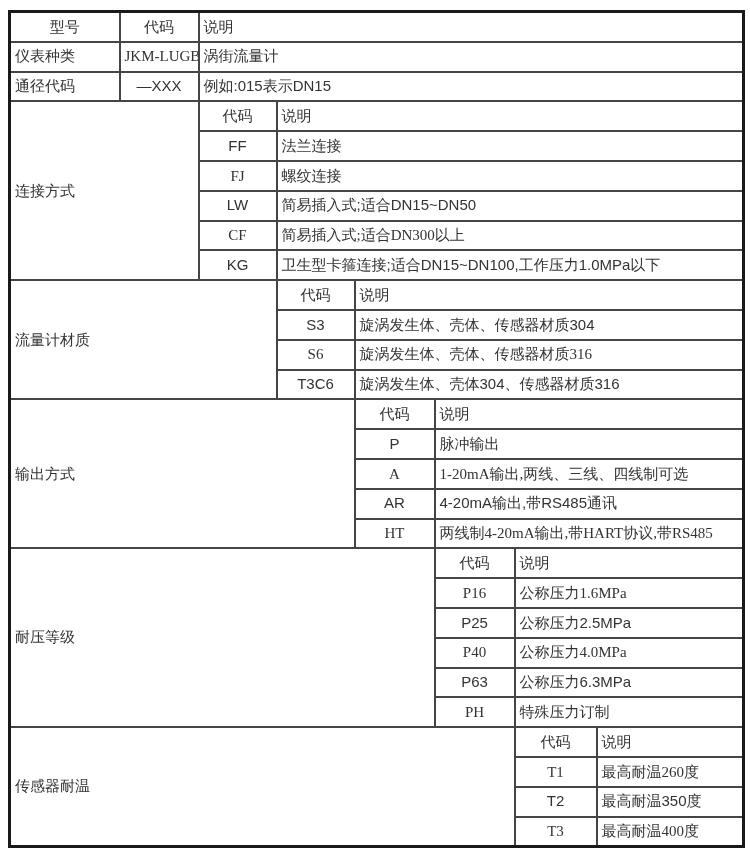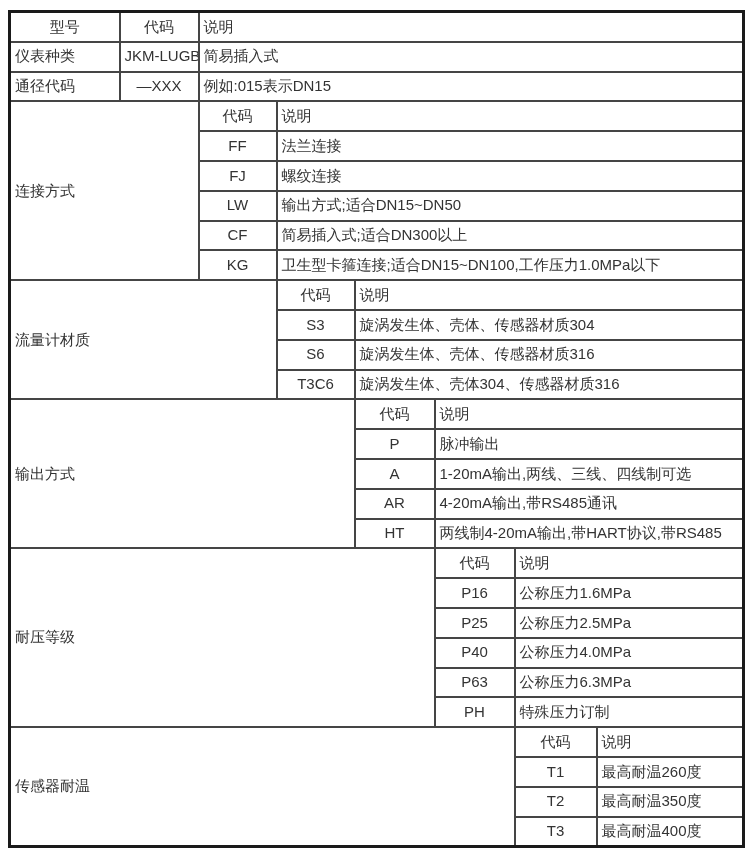--- a/index.html
+++ b/index.html
@@ -19,21 +19,21 @@
     font-size:15px;
     line-height:1.1;
     background:#ffffff;
     padding:0 4px;
     overflow:hidden;
     white-space:nowrap;
   }
   td.c{text-align:center;}
   td.l{text-align:left;padding-left:12px;}
   td.head{background:var(--head,#b3cde8);}
-  td.blue{background:var(--alt,#dde7f4);}
+  td.blue{background:var(--alt,#dde7f4);font-family:Liberation Serif, serif;}
   td.label-cell{background:#ffffff;text-align:left;}
 </style>
 </head>
 <body>
 
 <div class="table-wrap">
 <table class="spec">
   <colgroup>
     <col style="width:110px">
         <col style="width:79px">
@@ -48,21 +48,21 @@
 
   <tr>
     <td class="head c">型号</td>
     <td class="head c">代码</td>
     <td class="head l" colspan="6">说明</td>
   </tr>
 
   <tr>
     <td class="label-cell">仪表种类</td>
     <td class="c blue">JKM-LUGB</td>
-    <td class="l blue" colspan="6">简易插入式</td>
+    <td class="l blue" colspan="6">涡街流量计</td>
   </tr>
 
   <tr>
     <td class="label-cell">通径代码</td>
     <td class="c">—XXX</td>
     <td class="l" colspan="6">例如:015表示DN15</td>
   </tr>
 
   <tr>
     <td class="label-cell" colspan="2" rowspan="6">连接方式</td>
@@ -72,21 +72,21 @@
   <tr>
     <td class="c">FF</td>
     <td class="l" colspan="5">法兰连接</td>
   </tr>
   <tr>
     <td class="c blue">FJ</td>
     <td class="l blue" colspan="5">螺纹连接</td>
   </tr>
   <tr>
     <td class="c">LW</td>
-    <td class="l" colspan="5">输出方式;适合DN15~DN50</td>
+    <td class="l" colspan="5">简易插入式;适合DN15~DN50</td>
   </tr>
   <tr>
     <td class="c blue">CF</td>
     <td class="l blue" colspan="5">简易插入式;适合DN300以上</td>
   </tr>
   <tr>
     <td class="c">KG</td>
     <td class="l" colspan="5">卫生型卡箍连接;适合DN15~DN100,工作压力1.0MPa以下</td>
   </tr>
 

